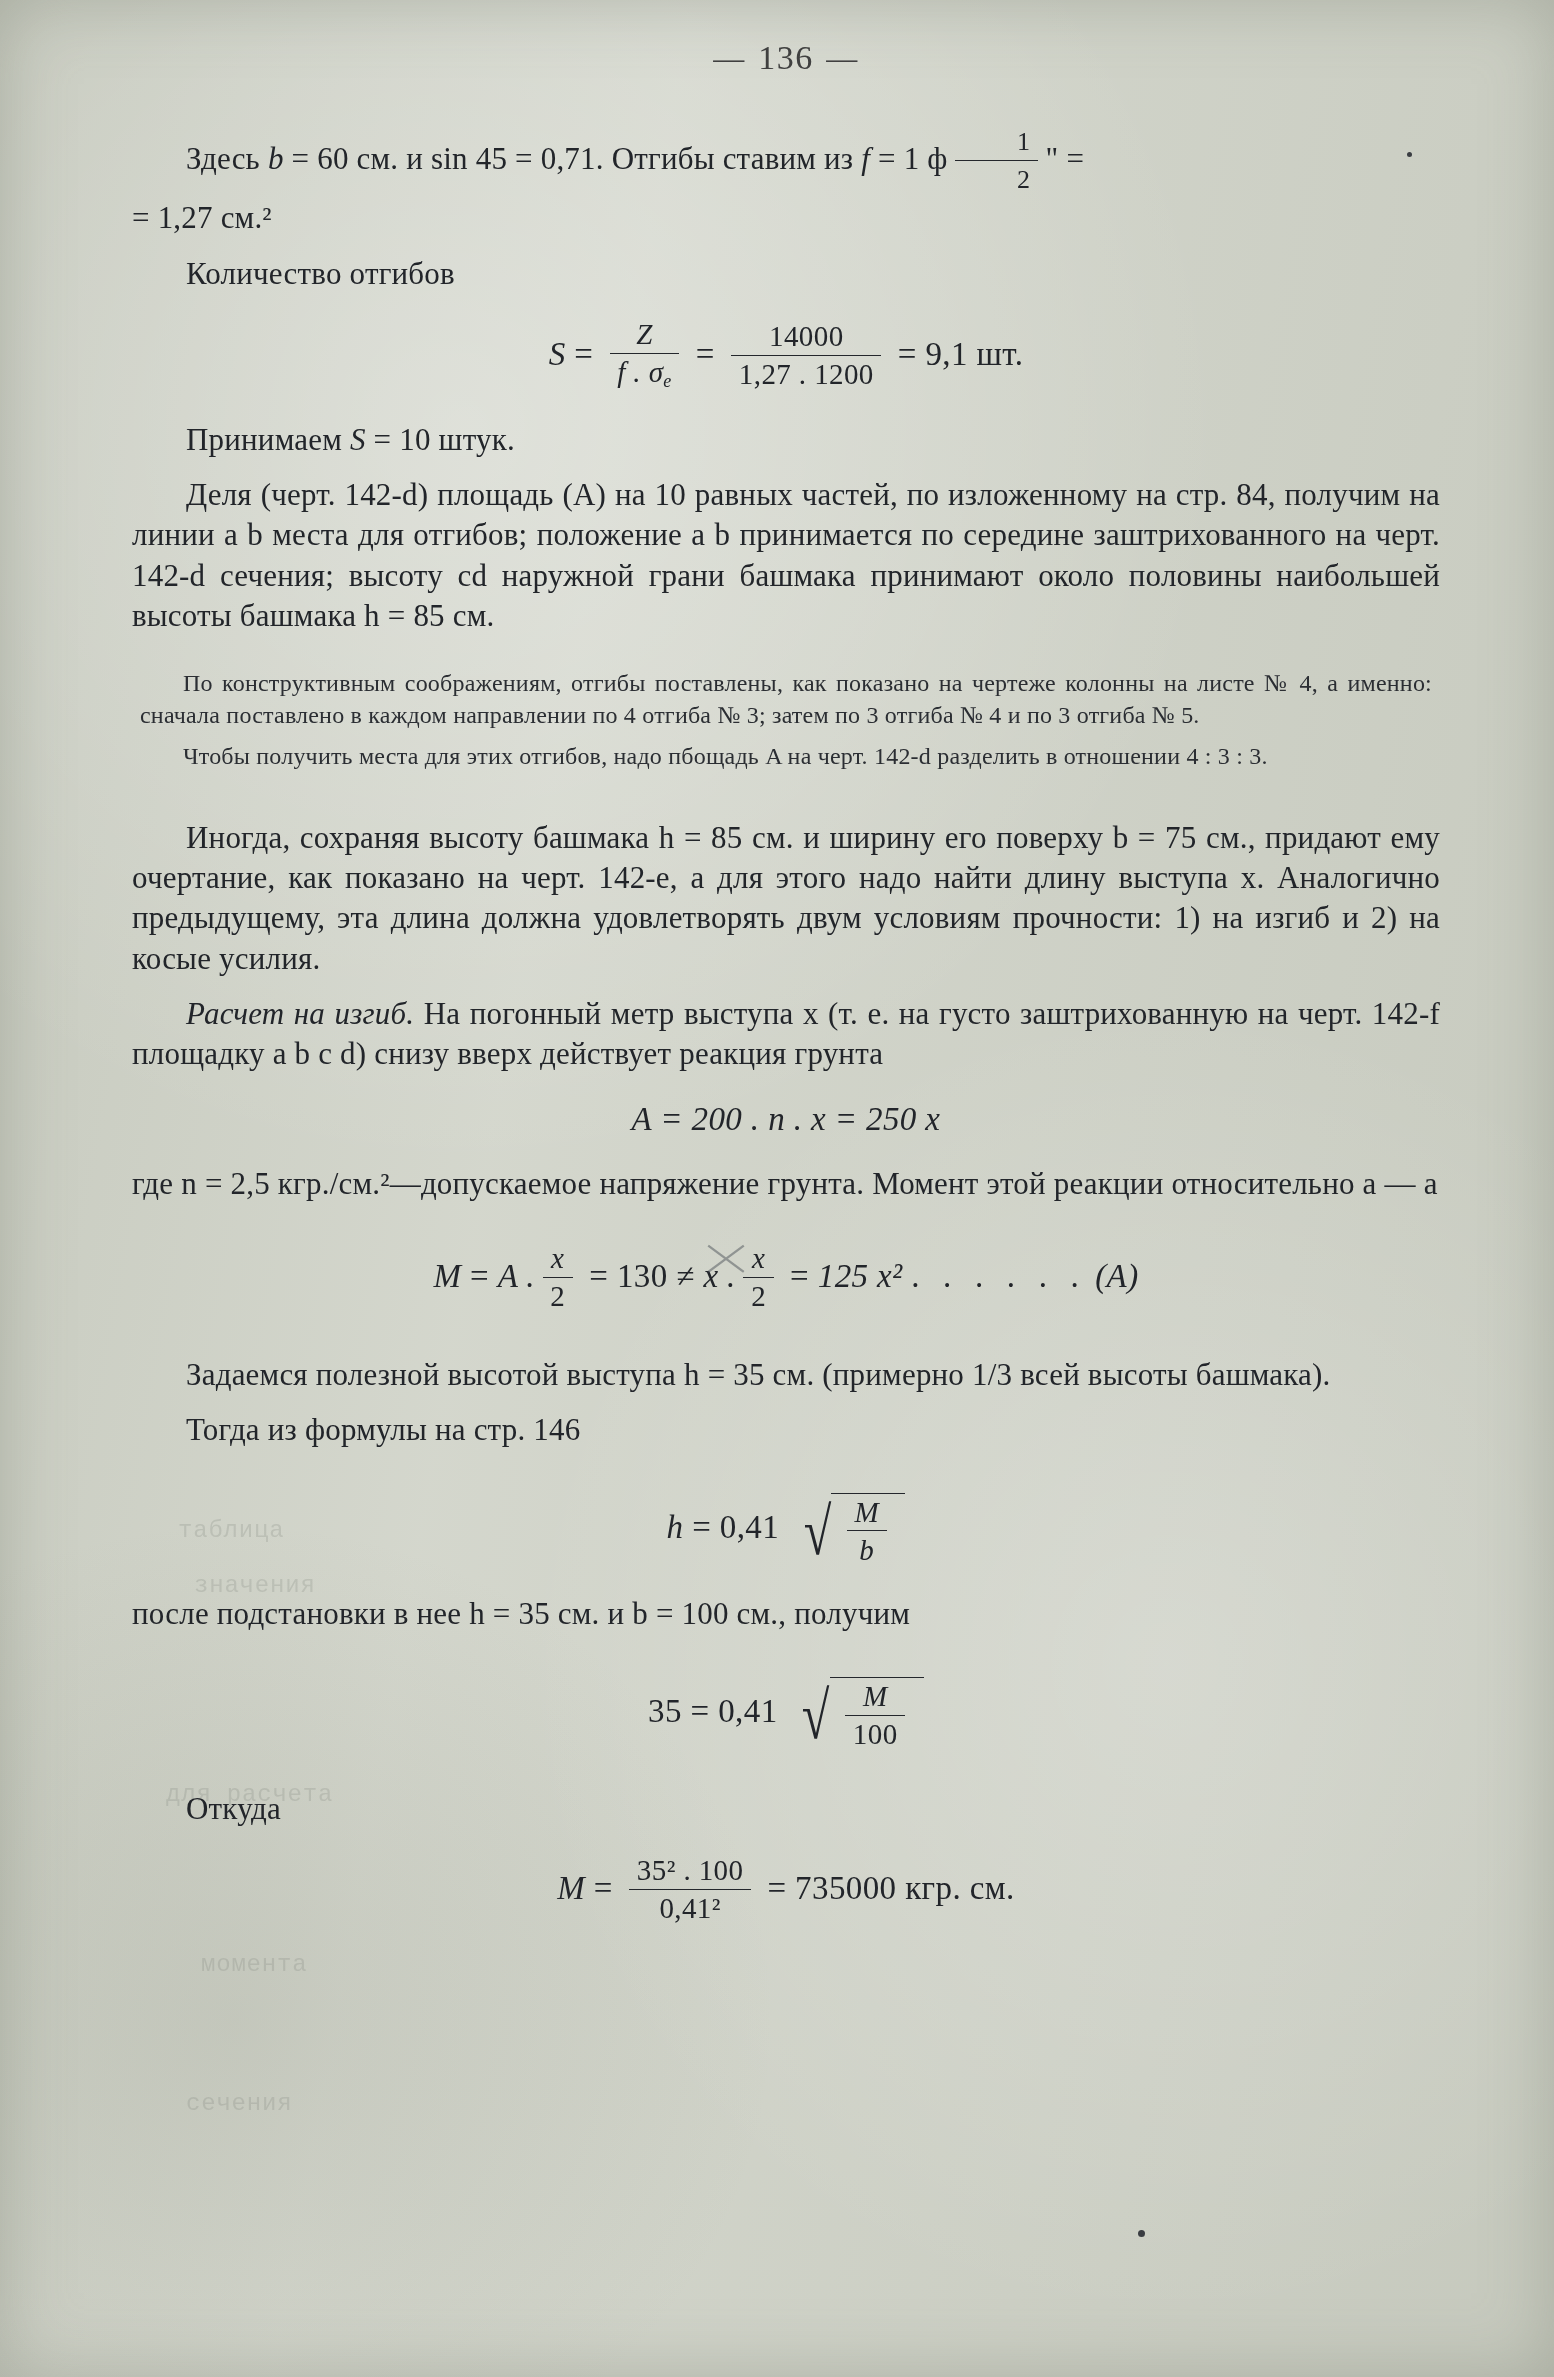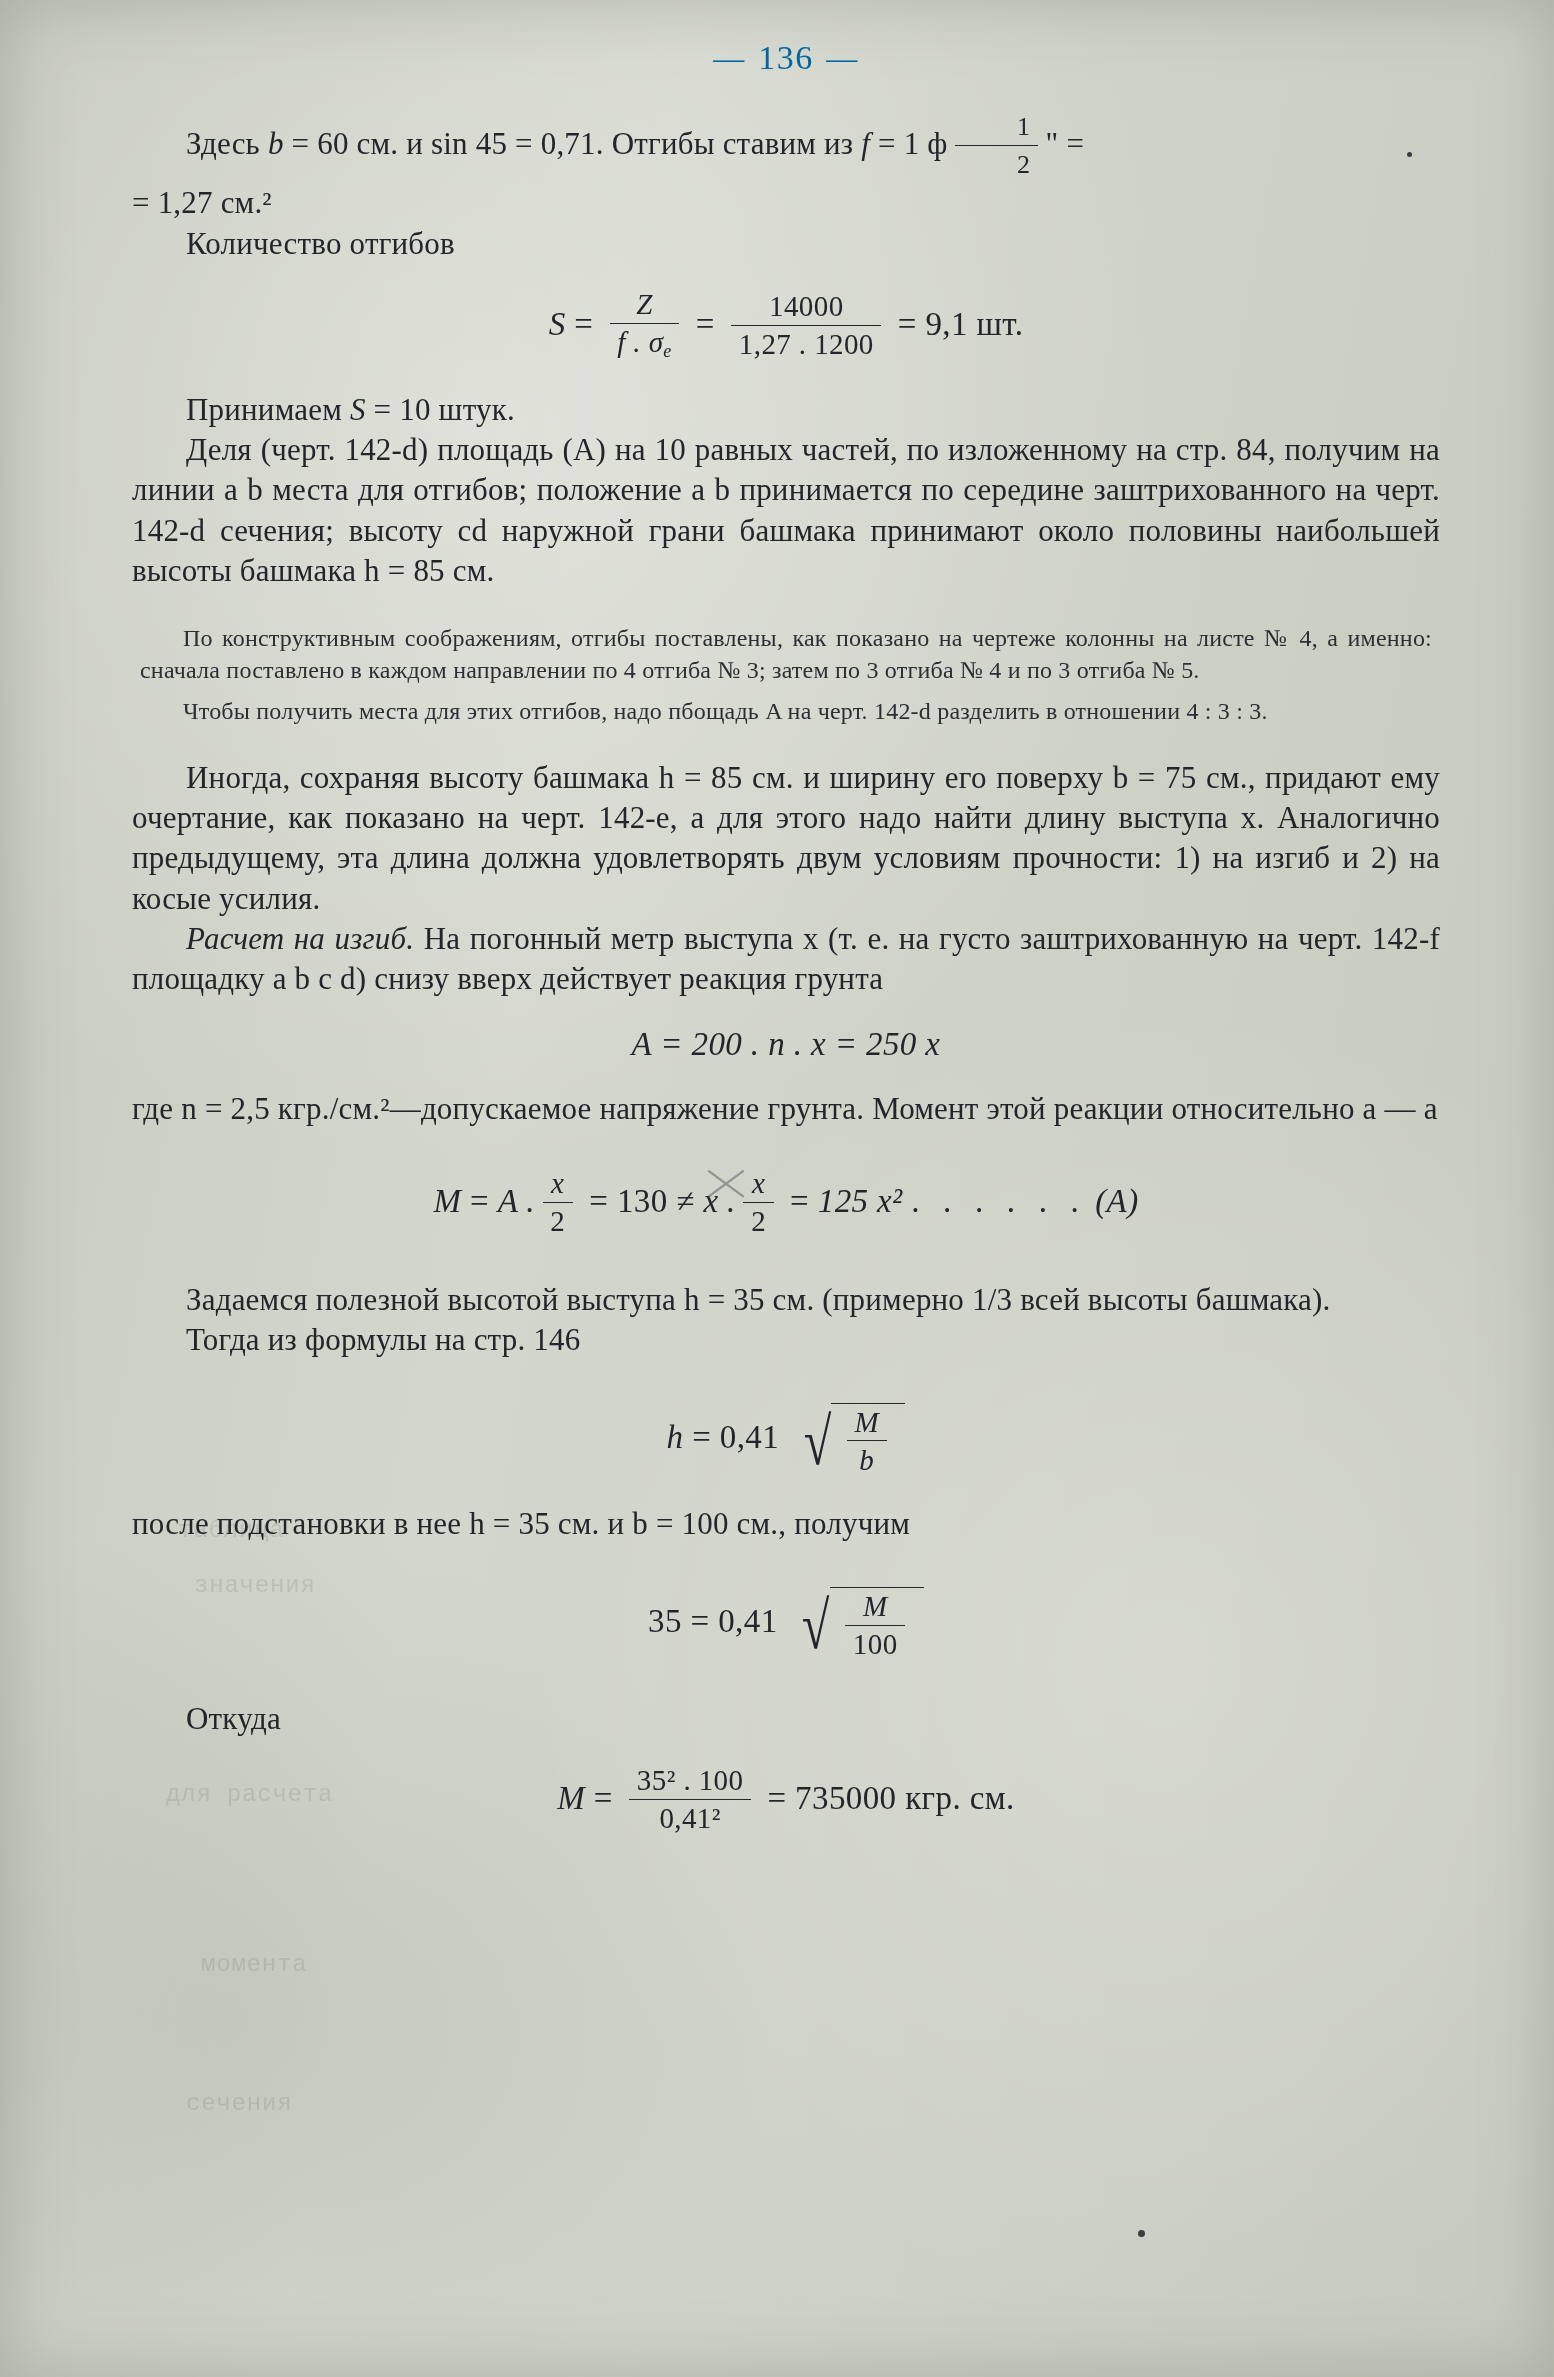--- a/index.html
+++ b/index.html
@@ -42,31 +42,31 @@
     left: 132px;
     top: 0;
     width: 1308px;
     color: #22252a;
   }
   .pagenum {
     text-align: center;
     font-size: 34px;
     padding-top: 39px;
     letter-spacing: 1.5px;
-    color: #0369a1;
+    color: #404040;
   }
   .pagenum .dash {
     display: inline-block;
     padding: 0 12.4px;
     font-size: 31px;
   }
   p.body {
     font-size: 31px;
     line-height: 1.30;
-    margin: 0 0 0 0;
+    margin: 15px 0 0 0;
     text-align: justify;
     text-indent: 54px;
     letter-spacing: 0.2px;
   }
   p.body.noindent { text-indent: 0; }
   p.small {
     font-size: 24px;
     line-height: 1.34;
     margin: 8px;
     text-align: justify;

